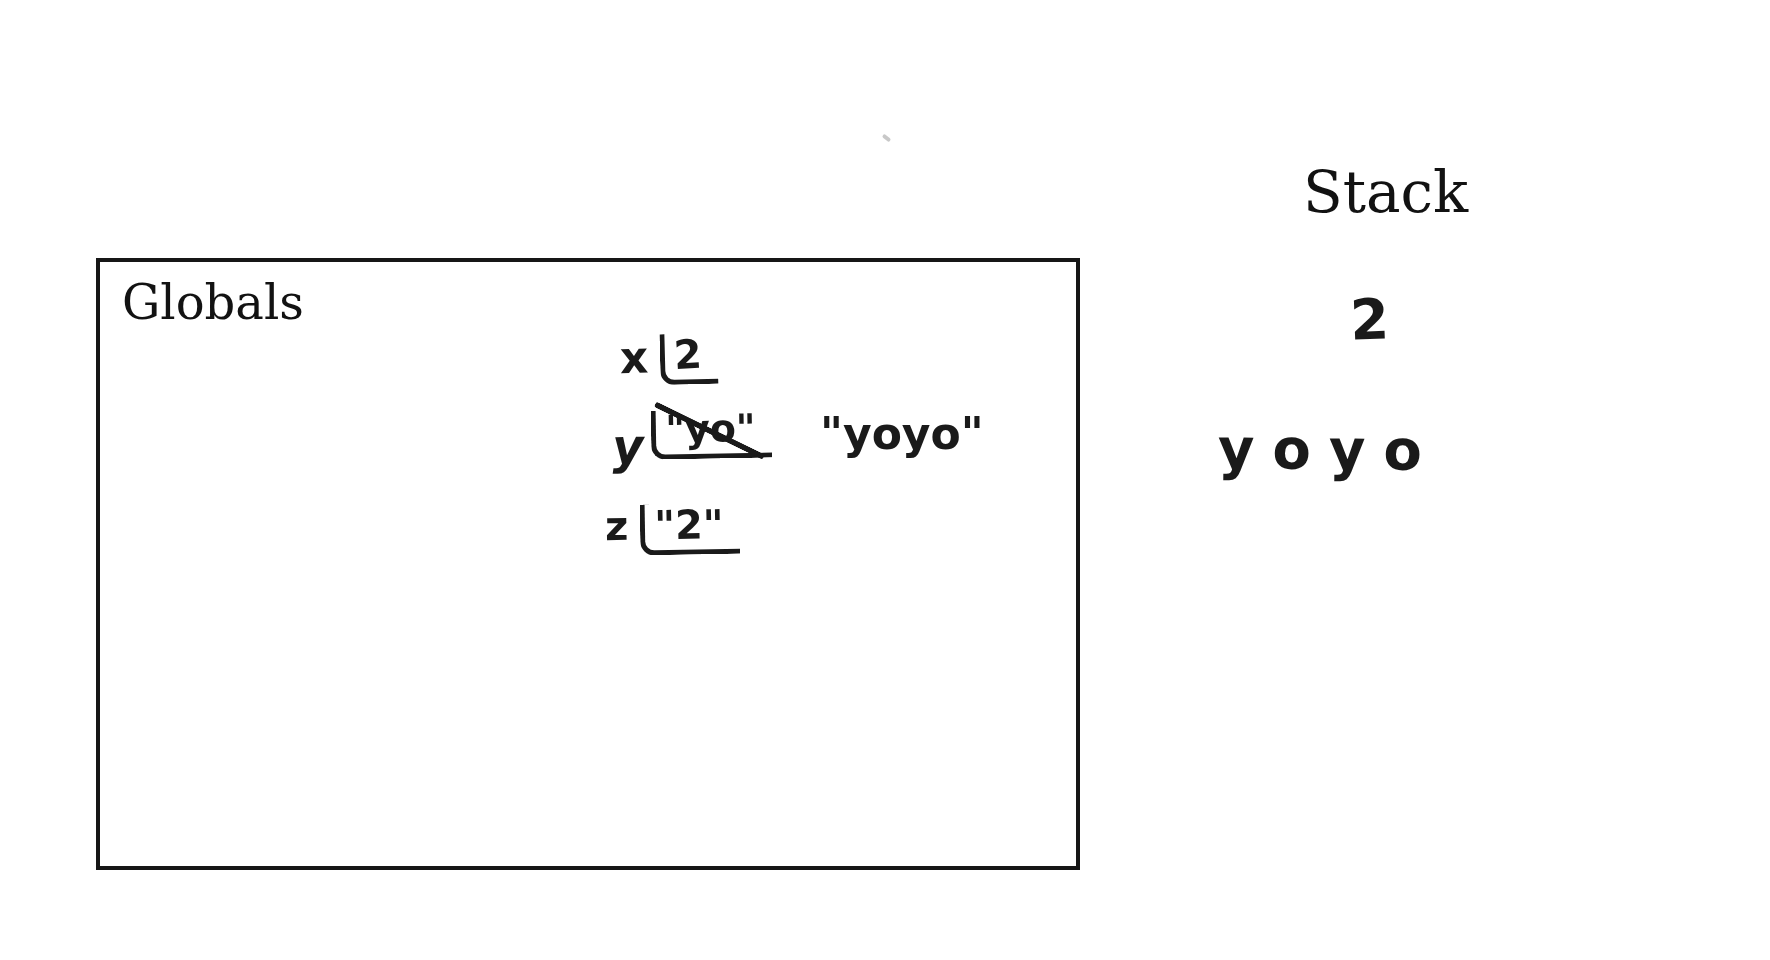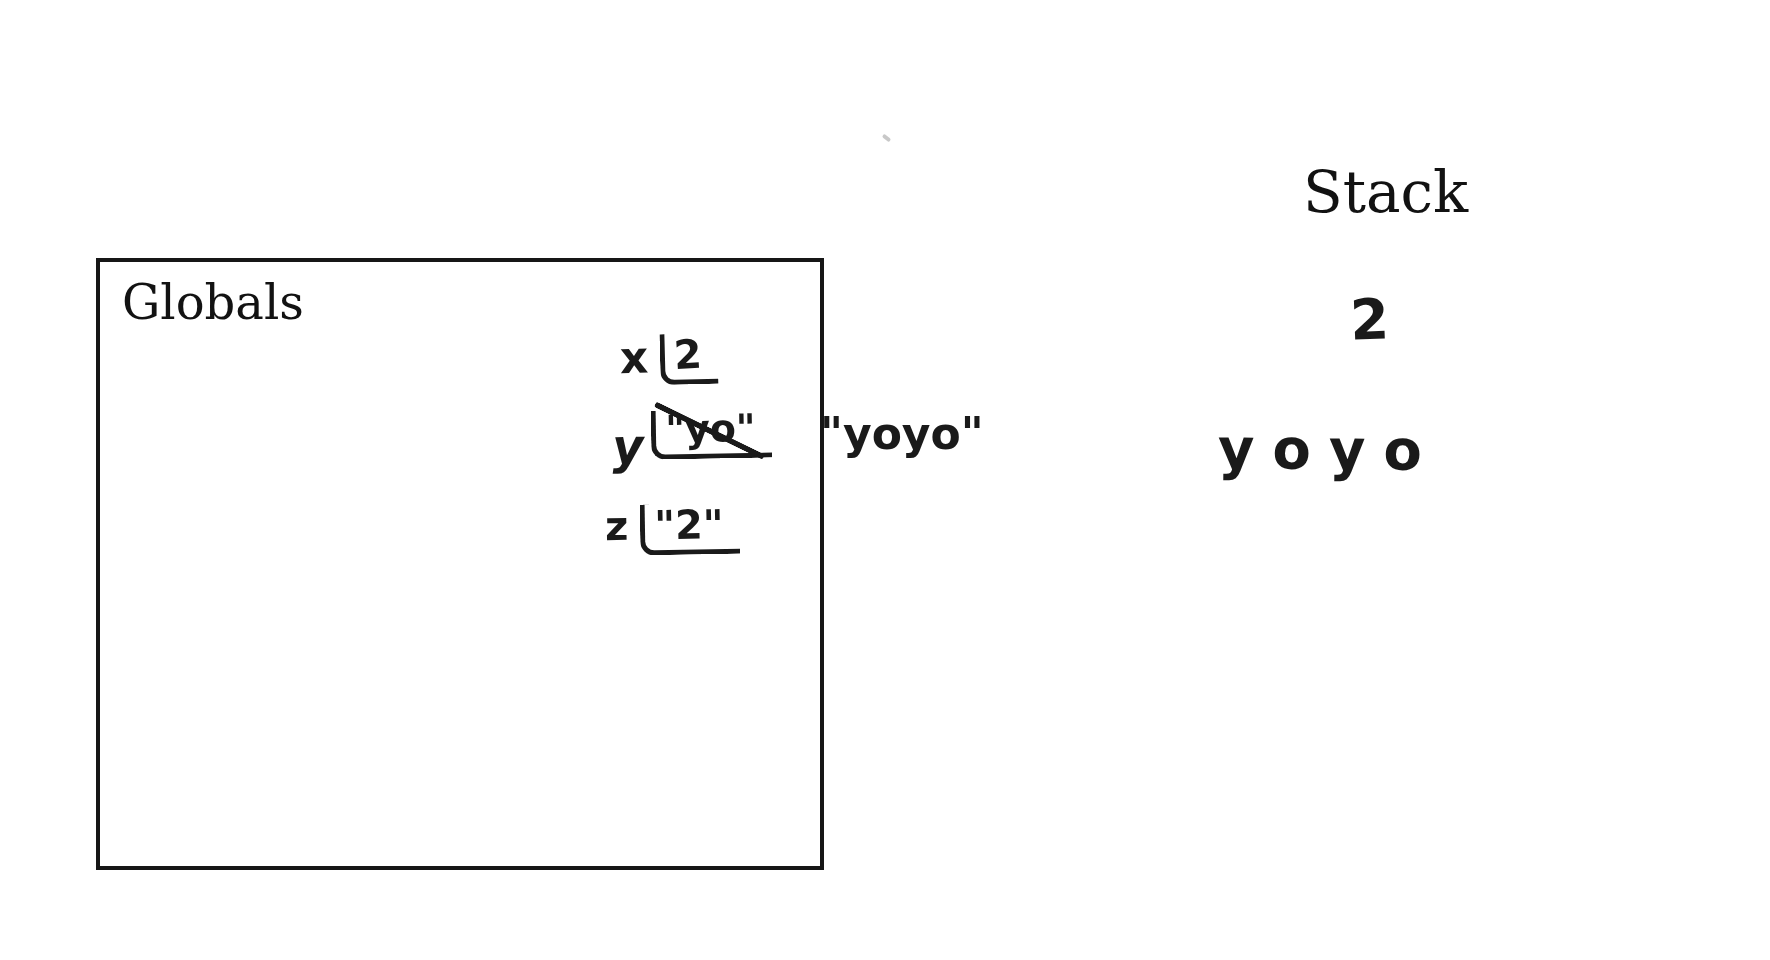--- a/index.html
+++ b/index.html
@@ -24,21 +24,21 @@
     color: #121212;
     white-space: nowrap;
   }
   .stack-title  { left: 452px; top: 188px; font-size: 58px; }
   .output-title { left: 1303px; top: 158px; font-size: 58px; }
 
   .stack-box {
     position: absolute;
     left: 96px;
     top: 258px;
-    width: 728px;
+    width: 984px;
     height: 612px;
     border: 4px solid #161616;
     box-sizing: border-box;
     background: #ffffff;
   }
   .frame-label {
     position: absolute;
     left: 22px;
     top: 12px;
     font-family: "DejaVu Serif", serif;

